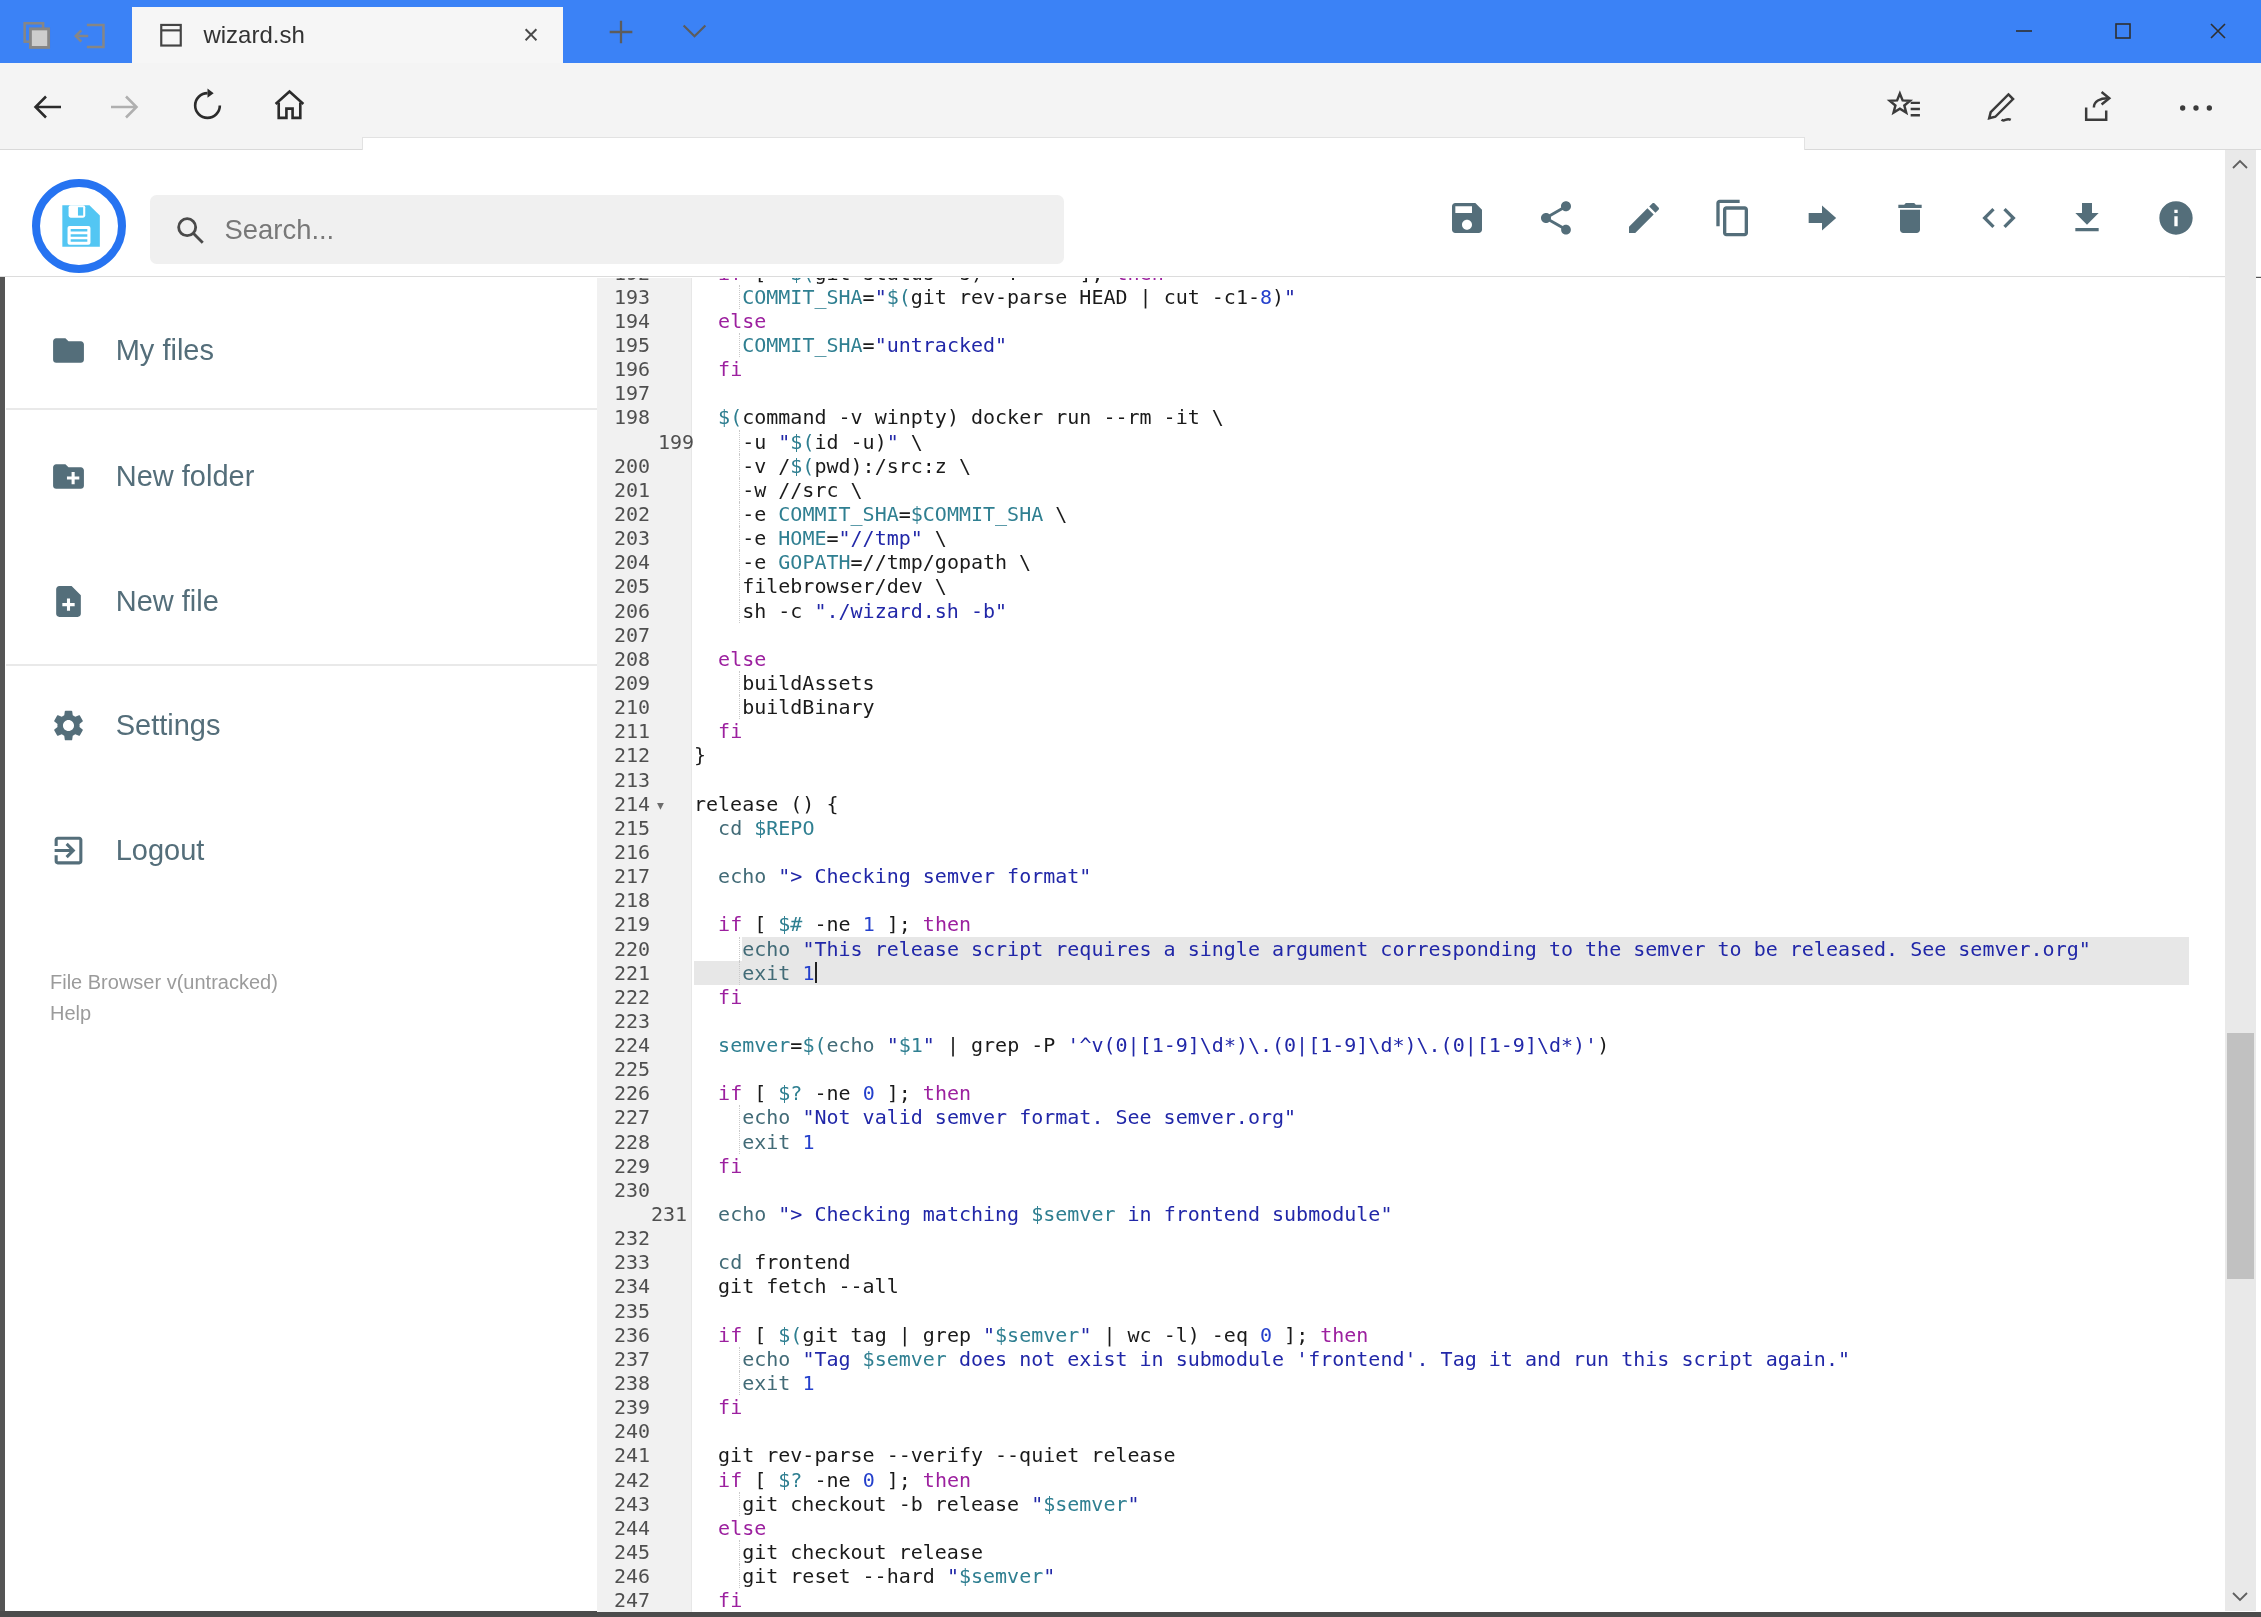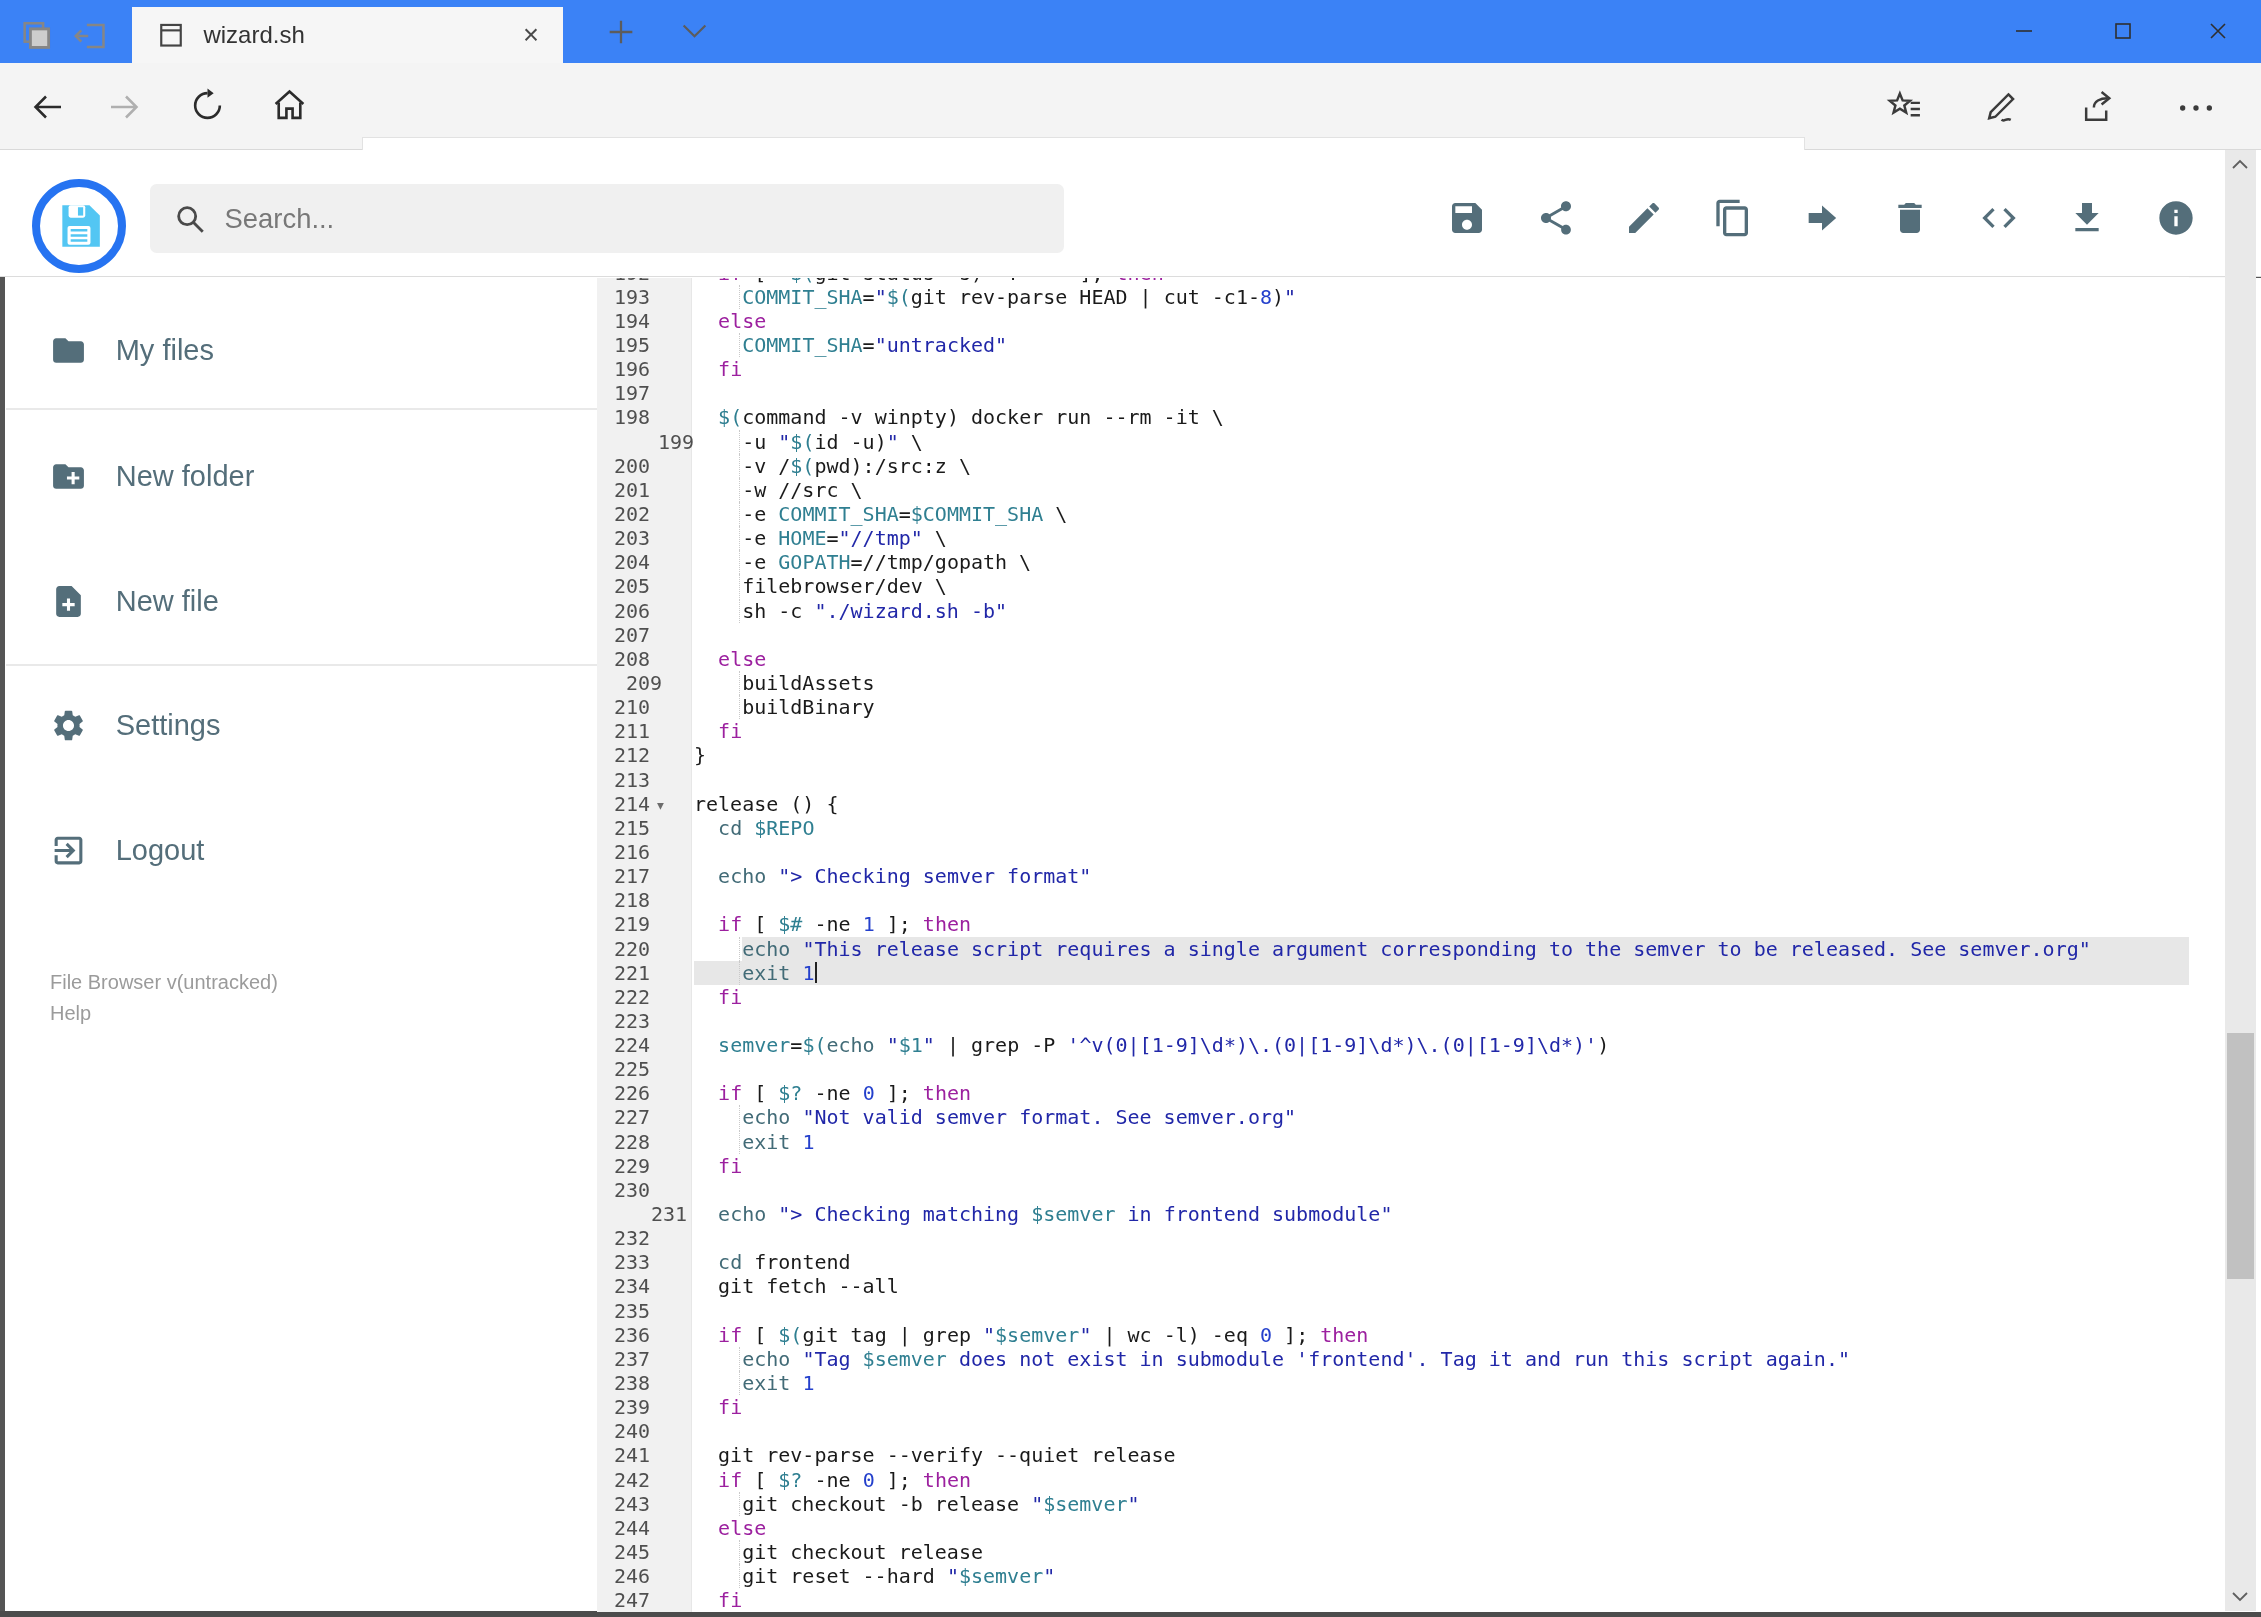--- a/index.html
+++ b/index.html
@@ -29,21 +29,21 @@
   #navbar{left:0;top:63px;width:2261px;height:87px;background:#f4f4f4;border-bottom:1.6px solid #d9d9d9;box-sizing:border-box;}
   #url-field{left:362px;top:74px;width:1443px;height:63px;background:#fff;border:1.6px solid #e2e2e2;box-sizing:border-box;display:flex;align-items:center;}
   #url-text{font-size:25px;white-space:nowrap;}
   #url-domain{color:#262626;}
   #url-path{color:#8a8a8a;}
   .url-sep{width:1.6px;height:36px;background:#dcdcdc;margin:0 18px 0 14.5px;}
 
   
   #appheader{left:0;top:150px;width:2261px;height:127px;background:#fff;border-bottom:1.6px solid #dcdcdc;box-sizing:border-box;}
   #logo{left:32px;top:179px;width:94px;height:94px;border-radius:50%;border:8px solid #2673f1;box-sizing:border-box;background:#fff;display:flex;align-items:center;justify-content:center;}
-  #searchbox{left:150px;top:184px;width:914px;height:69px;background:#f0f0f0;border-radius:6.5px;display:flex;align-items:center;}
+  #searchbox{left:150px;top:195px;width:914px;height:69px;background:#f0f0f0;border-radius:6.5px;display:flex;align-items:center;}
   #search-placeholder{font-size:27.4px;color:#787878;margin-left:18px;}
   .tool-btn{position:absolute;top:198px;width:40px;height:40px;}
 
   
   .side-item{position:absolute;left:44px;width:533px;height:48px;display:flex;align-items:center;cursor:pointer;}
   .side-item .lbl{font-size:29px;color:#546E7A;margin-left:29px;}
   .side-div{position:absolute;left:5.7px;width:592px;height:1.6px;background:#e9e9e9;}
   #version-text{left:50px;top:971px;font-size:20px;color:#9b9b9b;}
   #help-link{left:50px;top:1002px;font-size:20px;color:#9b9b9b;}
 
@@ -333,21 +333,21 @@
     <div class="gnum" style="top: 296px;">205</div>
     <div class="cline" style="top: 296px;"><span class="tk-p">    filebrowser/dev \</span></div>
     <div class="guide" style="top: 321px;"></div>
     <div class="gnum" style="top: 321px;">206</div>
     <div class="cline" style="top: 321px;"><span class="tk-p">    sh -c </span><span class="tk-s">"./wizard.sh -b"</span></div>
     <div class="gnum" style="top: 345px;">207</div>
     <div class="cline" style="top: 345px;"></div>
     <div class="gnum" style="top: 369px;">208</div>
     <div class="cline" style="top: 369px;"><span class="tk-p">  </span><span class="tk-k">else</span></div>
     <div class="guide" style="top: 393px;"></div>
-    <div class="gnum" style="top: 393px; margin-left: 12px;">209</div>
+    <div class="gnum" style="top: 393px;">209</div>
     <div class="cline" style="top: 393px;"><span class="tk-p">    buildAssets</span></div>
     <div class="guide" style="top: 417px;"></div>
     <div class="gnum" style="top: 417px;">210</div>
     <div class="cline" style="top: 417px;"><span class="tk-p">    buildBinary</span></div>
     <div class="gnum" style="top: 441px;">211</div>
     <div class="cline" style="top: 441px;"><span class="tk-p">  </span><span class="tk-k">fi</span></div>
     <div class="gnum" style="top: 465px;">212</div>
     <div class="cline" style="top: 465px;"><span class="tk-p">}</span></div>
     <div class="gnum" style="top: 490px;">213</div>
     <div class="cline" style="top: 490px;"></div>

